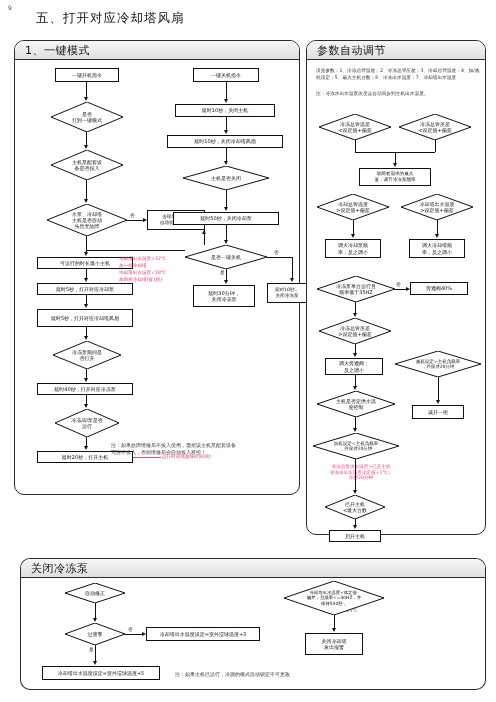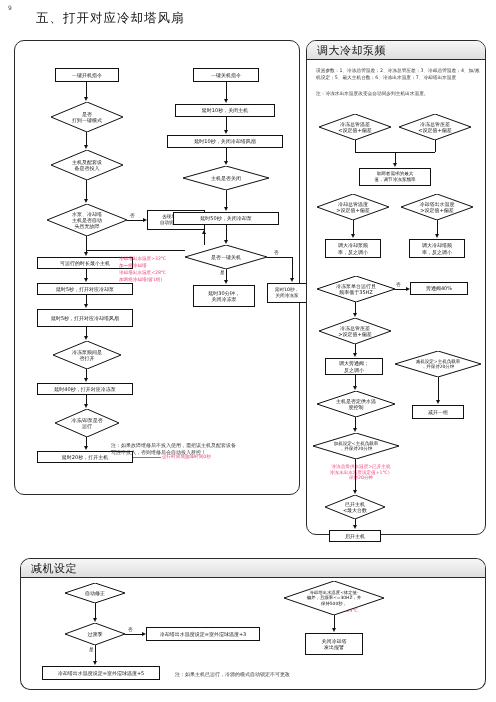--- a/index.html
+++ b/index.html
@@ -47,20 +47,23 @@
           white-space:nowrap;}
   .note{position:absolute;font-size:5px;line-height:1.45;color:#333;}
 </style>
 </head>
 <body>
 
 <div class="pg-num">9</div>
 <div class="doc-title">五、打开对应冷却塔风扇</div>
 
 <div class="panel" style="left:14px;top:40px;width:286px;height:455px;">
+  <div class="panel-hd">
+    <span>1、一键模式</span>
+  </div>
   <div class="panel-body">
 
     <div class="node box" style="left:40px;top:8px;width:64px;height:14px;">
       <span>一键开机指令</span>
       </div>
     <div class="ln lnv" style="left:71px;top:22px;height:16px;"></div>
     <div class="arw arw-d" style="left:68.5px;top:37px;"></div>
 
     <div class="node dia" style="left:36px;top:42px;width:72px;height:30px;">
       <svg class="dshape" viewBox="0 0 72 30" preserveAspectRatio="none">
@@ -218,21 +221,21 @@
 关闭冷冻泵</span>
       </div>
 
     <div class="note" style="left:96px;top:382px;white-space:pre-line;">注：如果故障维修后不投入使用，需把该主机及配套设备
 写连不投入，否则维修后会自动投入群控！</div>
   </div>
 </div>
 
 <div class="panel" style="left:306px;top:40px;width:180px;height:495px;">
   <div class="panel-hd">
-    <span>调大冷却泵频</span>
+    <span>参数自动调节</span>
   </div>
   <div class="panel-body">
 
     <div class="note" style="left:9px;top:7px;width:164px;font-size:4.7px;line-height:1.5;">设置参数：1、冷冻总管温差；2、冷冻总管压差；3、冷却总管温差；4、加/减机设定；5、最大主机台数；6、冷冻出水温度；7、冷却塔出水温度</div>
     <div class="note" style="left:9px;top:31px;width:164px;font-size:4.7px;">注：冷冻水出水温度改变会自动同步到主机出水温度。</div>
 
     <div class="node dia" style="left:12px;top:54px;width:72px;height:26px;">
       <svg class="dshape" viewBox="0 0 72 26" preserveAspectRatio="none">
         <polygon points="36,0 72,13 36,26 0,13" fill="#fff" stroke="#111" stroke-width="1"></polygon>
         </svg>
@@ -365,21 +368,21 @@
     <div class="ln lnv" style="left:131px;top:317px;height:24px;"></div>
     <div class="arw arw-d" style="left:128.5px;top:340px;"></div>
     <div class="node box" style="left:105px;top:345px;width:52px;height:14px;">
       <span>减开一组</span>
       </div>
   </div>
 </div>
 
 <div class="panel" style="left:20px;top:558px;width:122px;height:132px;border-right:none;border-radius:10px 0 0 10px;">
   <div class="panel-hd" style="border-radius:9px 0 0 0;">
-    <span>减机设定</span>
+    <span>关闭冷冻泵</span>
   </div>
 </div>
 <div class="panel" style="left:141px;top:558px;width:345px;height:132px;border-left:none;border-radius:0 10px 10px 0;">
   <div class="panel-hd" style="border-radius:0 9px 0 0;"></div>
 </div>
 
 <div style="position:absolute;left:20px;top:577px;width:466px;height:113px;">
 
   <div class="node dia" style="left:45px;top:6px;width:60px;height:20px;">
     <svg class="dshape" viewBox="0 0 60 20" preserveAspectRatio="none">

